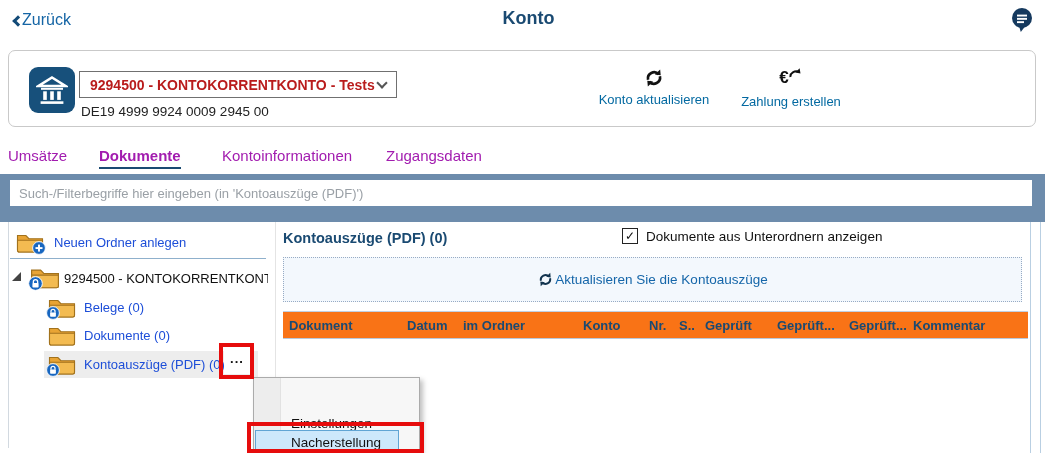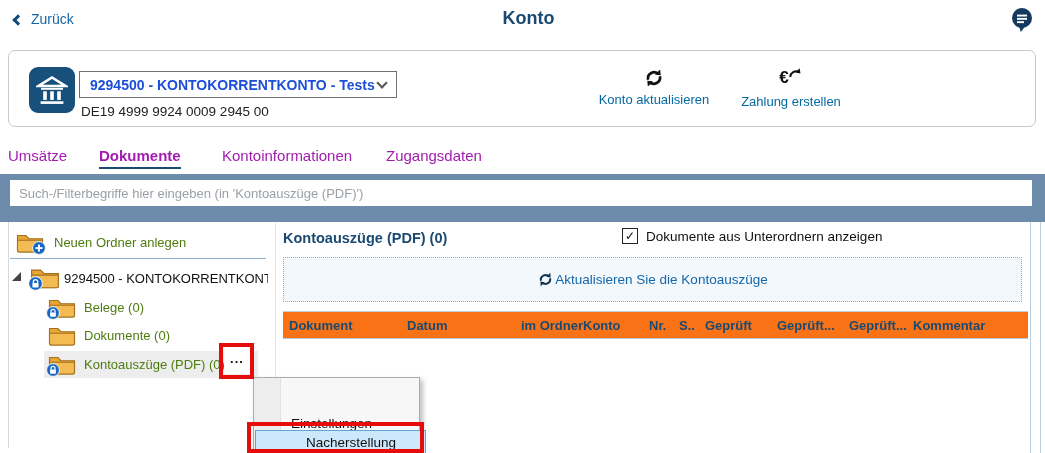--- a/index.html
+++ b/index.html
@@ -1,36 +1,36 @@
 <!DOCTYPE html>
 <html><head>
 <meta charset="utf-8">
 <style>
   * { margin:0; padding:0; box-sizing:border-box; }
   body { background:#fff; font-family:"Liberation Sans", sans-serif; }
   .stage { position:relative; width:1045px; height:453px; overflow:hidden; background:#fff; }
 
   
-  .back-link { position:absolute; left:14px; top:11px; display:flex; align-items:center; gap:9px;
-               color:#1565a5; font-size:14px; cursor:pointer; }
+  .back-link { position:absolute; left:14px; top:11px; display:flex; align-items:center; gap:0;
+               color:#1565a5; font-size:16px; cursor:pointer; }
   .chev-left { width:8px; height:8px; border-left:3px solid #124a77; border-bottom:3px solid #124a77;
                transform:rotate(45deg); margin-top:1px; }
   .page-title { position:absolute; left:12px; right:0; top:8px; text-align:center;
                 font-size:18px; font-weight:bold; color:#1a4a72; }
   .bubble-btn { position:absolute; right:11px; top:7px; width:24px; height:26px; cursor:pointer; }
 
   
   .card { position:absolute; left:8px; top:50px; width:1028px; height:77px;
           border:1px solid #c9c9c9; border-radius:7px; background:#fff; }
   .bank-ic { position:absolute; left:20px; top:16px; width:46px; height:46px;
              background:#17507b; border-radius:9px; display:flex; align-items:center; justify-content:center; }
   .acct-select { position:absolute; left:70px; top:20px; width:318px; height:27px;
                  border:1px solid #707070; background:#fff; display:flex; align-items:center;
                  padding:0 10px; cursor:pointer; }
-  .acct-select .txt { font-size:14px; font-weight:bold; color:#1d4ed8; flex:1; white-space:nowrap; overflow:hidden; }
+  .acct-select .txt { font-size:14px; font-weight:bold; color:#b91c1c; flex:1; white-space:nowrap; overflow:hidden; }
   .chev-down { width:8px; height:8px; border-right:2px solid #555; border-bottom:2px solid #555;
                transform:rotate(45deg); margin-top:-4px; }
   .iban { position:absolute; left:72px; top:53px; font-size:13.5px; color:#222; }
   .card-action { position:absolute; top:16px; width:150px; display:flex; flex-direction:column;
                  align-items:center; gap:3px; cursor:pointer; }
   .card-action .lbl { font-size:13px; color:#0369a1; }
   .act-refresh { left:570px; }
   .act-pay { left:707px; }
   .euro-wrap { display:flex; align-items:flex-start; height:24px; }
   .euro-sign { font-size:17px; font-weight:bold; color:#111; line-height:22px; }
@@ -42,21 +42,21 @@
 
   
   .band { position:absolute; left:0; top:174px; width:1045px; height:48px; background:#6d8cac; }
   .search-input { position:absolute; left:10px; top:6px; width:1022px; height:26px; border:none;
                   padding:0 9px; font-size:13px; font-family:"Liberation Sans",sans-serif; color:#333; }
   .search-input::placeholder { color:#9aa0a6; }
 
   
   .panel-edge { position:absolute; left:8px; top:222px; width:1px; height:226px; background:#d2d9e0; }
   .panel-split { position:absolute; left:275px; top:222px; width:1px; height:226px; background:#e4e4e4; }
-  .tree-row { position:absolute; display:flex; align-items:center; font-size:13px; color:#4d7c0f; cursor:pointer; }
+  .tree-row { position:absolute; display:flex; align-items:center; font-size:13px; color:#1d4ed8; cursor:pointer; }
   .tree-divider { position:absolute; left:10px; top:258px; width:256px; height:1px; background:#8fb0cc; }
   .expander { position:absolute; left:12px; top:272px; width:0; height:0;
               border-bottom:9px solid #444; border-left:9px solid transparent; }
   .fold { position:absolute; }
   .badge { position:absolute; }
   .row-label { white-space:nowrap; }
   .root-label { position:absolute; left:64px; top:271px; width:204px; overflow:hidden;
                 white-space:nowrap; font-size:13px; color:#111; }
   .sel-row-bg { position:absolute; left:44px; top:351px; width:214px; height:27px; background:#ededed; }
   .more-btn { position:absolute; left:224px; top:348px; width:26px; height:26px; background:#fff;
@@ -76,34 +76,34 @@
              align-items:center; justify-content:center; font-size:12px; color:#111; cursor:pointer; }
   .chk-label { font-size:13.5px; color:#111; }
   .refresh-banner { position:absolute; left:283px; top:257px; width:739px; height:45px;
                     background:#f3f8fd; border:1px dotted #97abc4; display:flex; align-items:center;
                     justify-content:center; gap:1px; cursor:pointer; }
   .refresh-banner .lbl { font-size:13.5px; color:#1566a9; }
   .table-head { position:absolute; left:283px; top:311px; width:745px; height:28px; background:#f97316;
                 border-top:1px solid #c2d0e2; border-bottom:1px solid #b9c8da;
                 display:flex; align-items:center; padding-left:6px; }
   .th { font-size:13px; font-weight:bold; color:#1a4a72; white-space:nowrap; overflow:hidden; }
-  .th-0{width:118px;} .th-1{width:56px;} .th-2{width:120px;text-align:right;} .th-3{width:66px;} .th-4{width:30px;}
+  .th-0{width:118px;} .th-1{width:56px;} .th-2{width:120px;} .th-3{width:66px;} .th-4{width:30px;}
   .th-5{width:26px;} .th-6{width:72px;} .th-7{width:72px;} .th-8{width:64px;} .th-9{flex:1;}
   .scroll-strip { position:absolute; left:1030px; top:222px; width:11px; height:231px;
                   background:#fff; border-left:1px solid #b9cfe2; border-right:1px solid #b9cfe2; }
 
   
   .ctx-menu { position:absolute; left:253px; top:377px; width:167px; height:84px; background:#f7f7f7;
               border:1px solid #ababab; box-shadow:3px 3px 5px rgba(0,0,0,.25); z-index:30; }
   .ctx-gutter { position:absolute; left:0; top:0; width:27px; height:100%; background:#ededed;
                 border-right:1px solid #e2e2e2; }
   .ctx-item { position:absolute; left:1px; width:164px; height:23px; display:flex; align-items:center;
               padding-left:36px; font-size:13.5px; color:#111; cursor:pointer; }
   .ctx-0 { top:10px; } .ctx-1 { top:34px; }
-  .ctx-2 { top:52px; height:24px; width:171px; background:#cde8fb; border:1px solid #61a5d4; padding-left:50px; }
+  .ctx-2 { top:52px; height:24px; width:144px; background:#cde8fb; border:1px solid #61a5d4; padding-left:35px; }
 
   svg { display:block; }
 </style>
 </head>
 <body>
 
 <svg width="0" height="0" style="position:absolute">
   <defs>
     <symbol id="sym-folder" viewBox="0 0 28 22">
       <path d="M1.5 4.5 h8.4 l3 3.2 h13.6 v11.6 a1.7 1.7 0 0 1 -1.7 1.7 H3.2 a1.7 1.7 0 0 1 -1.7 -1.7 Z" fill="#e8a434" stroke="#a2721c" stroke-width="1.1"></path>

